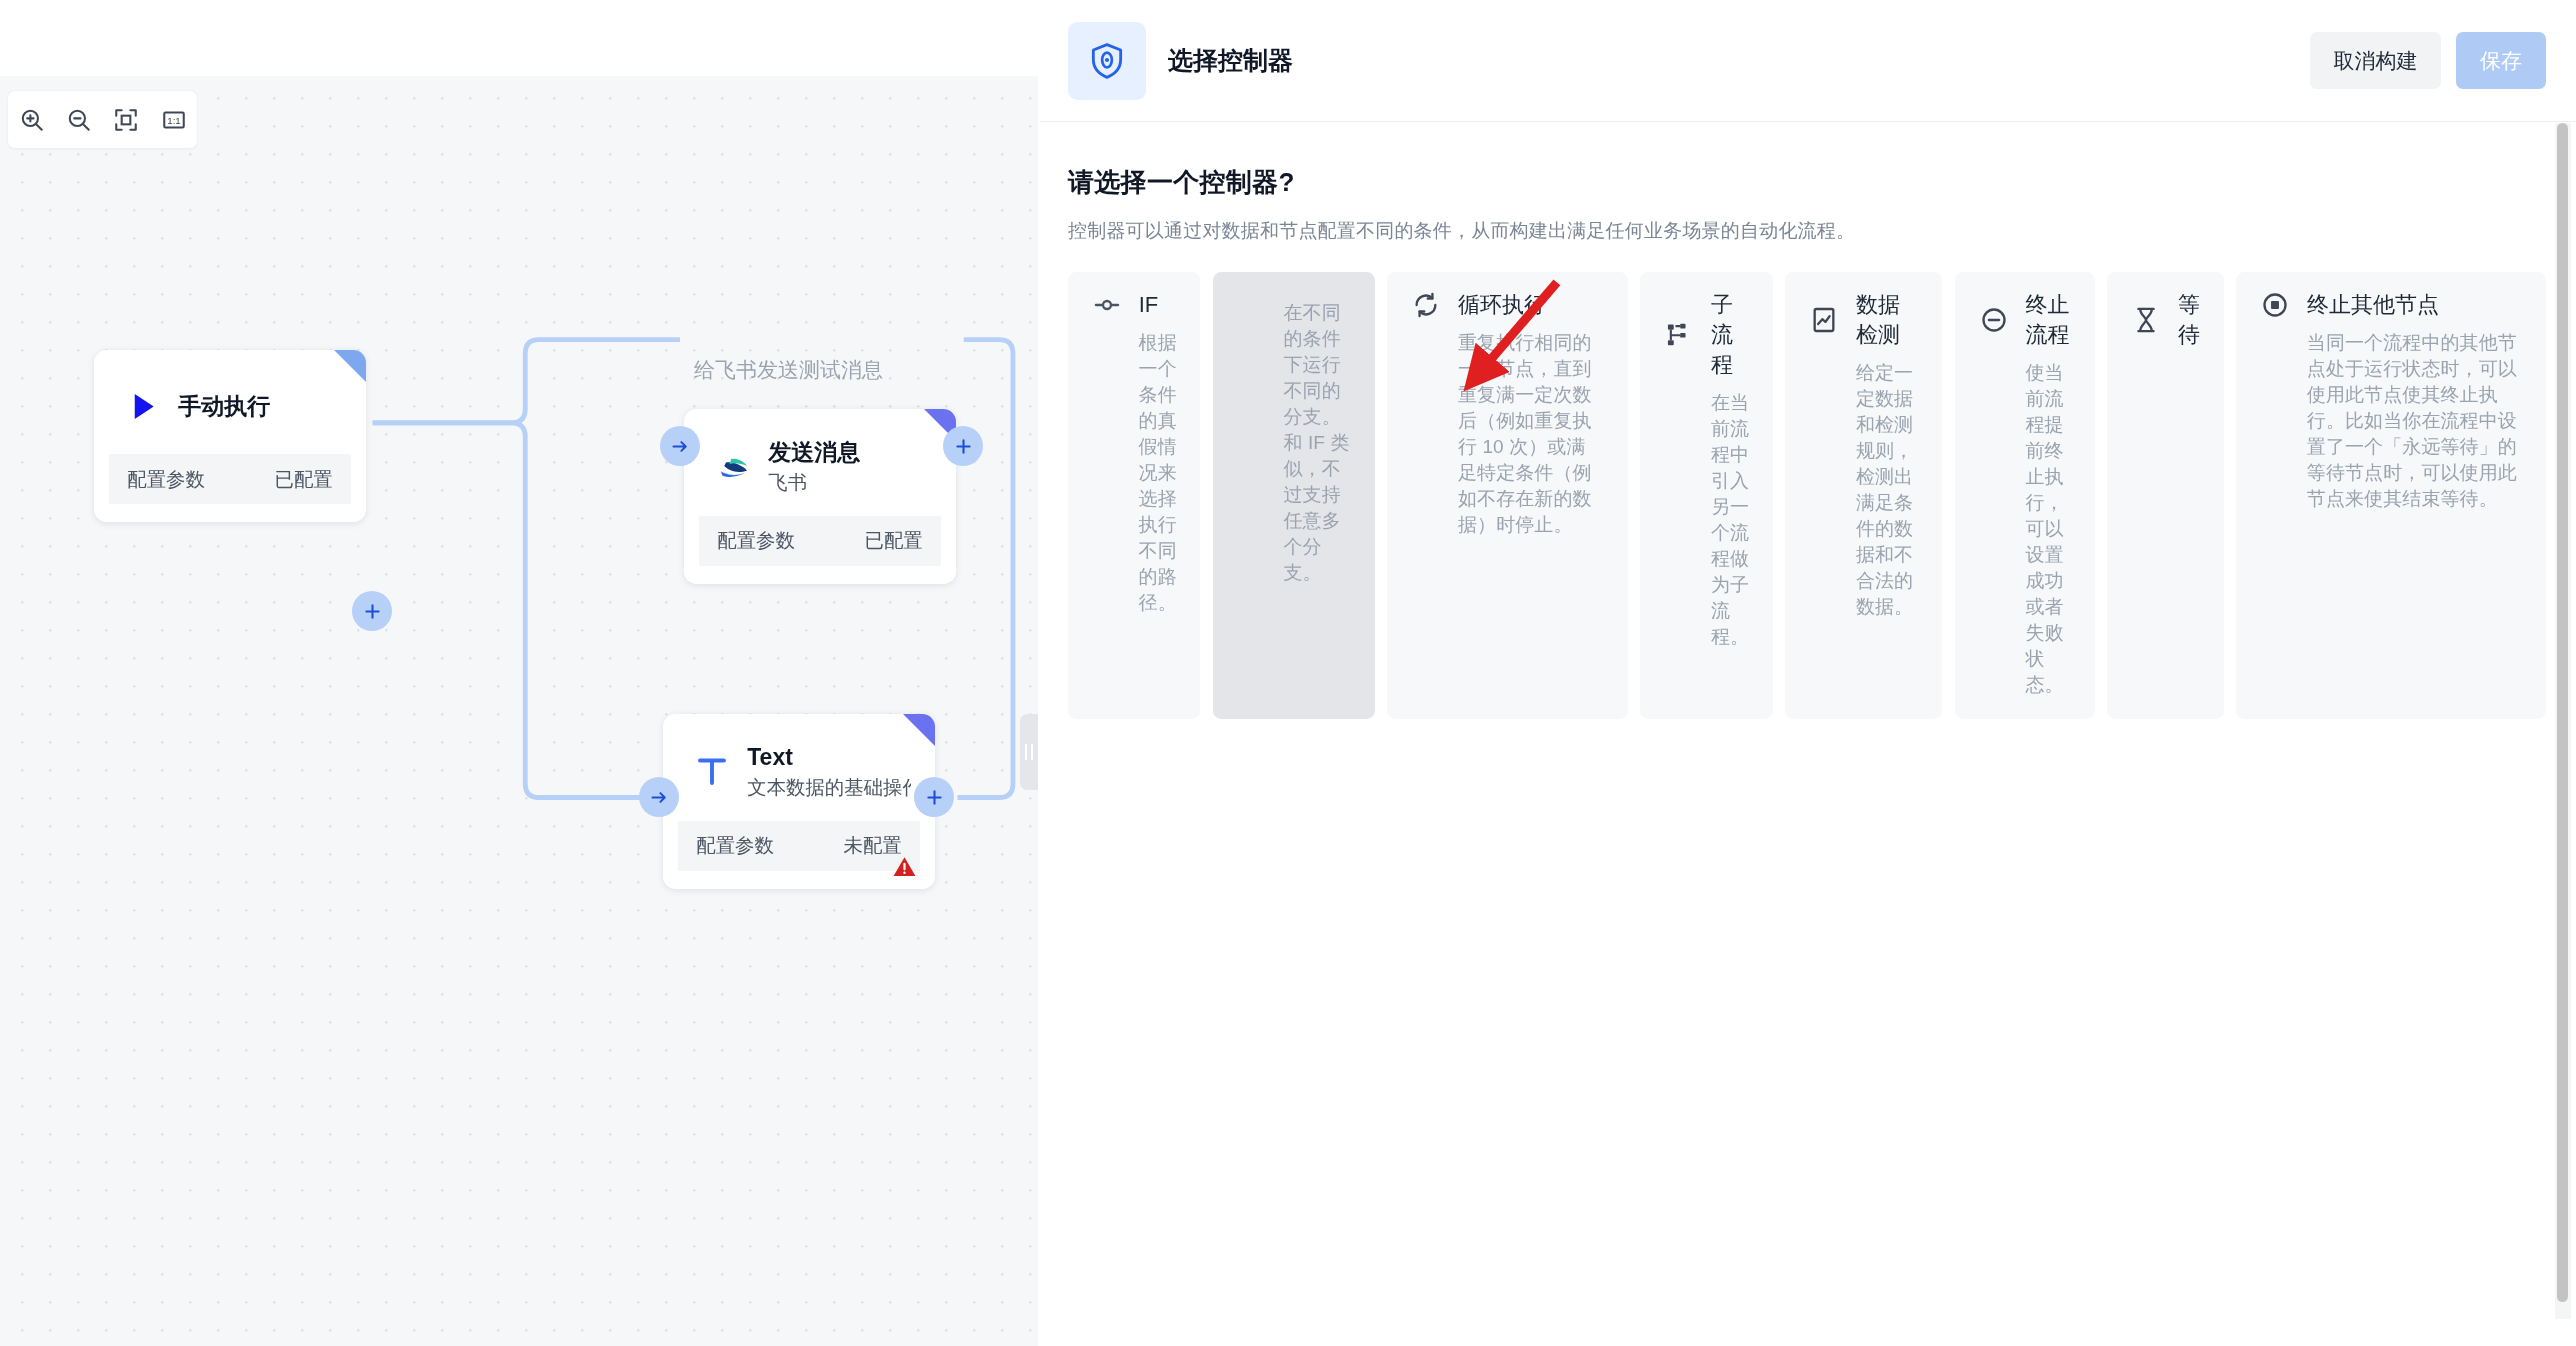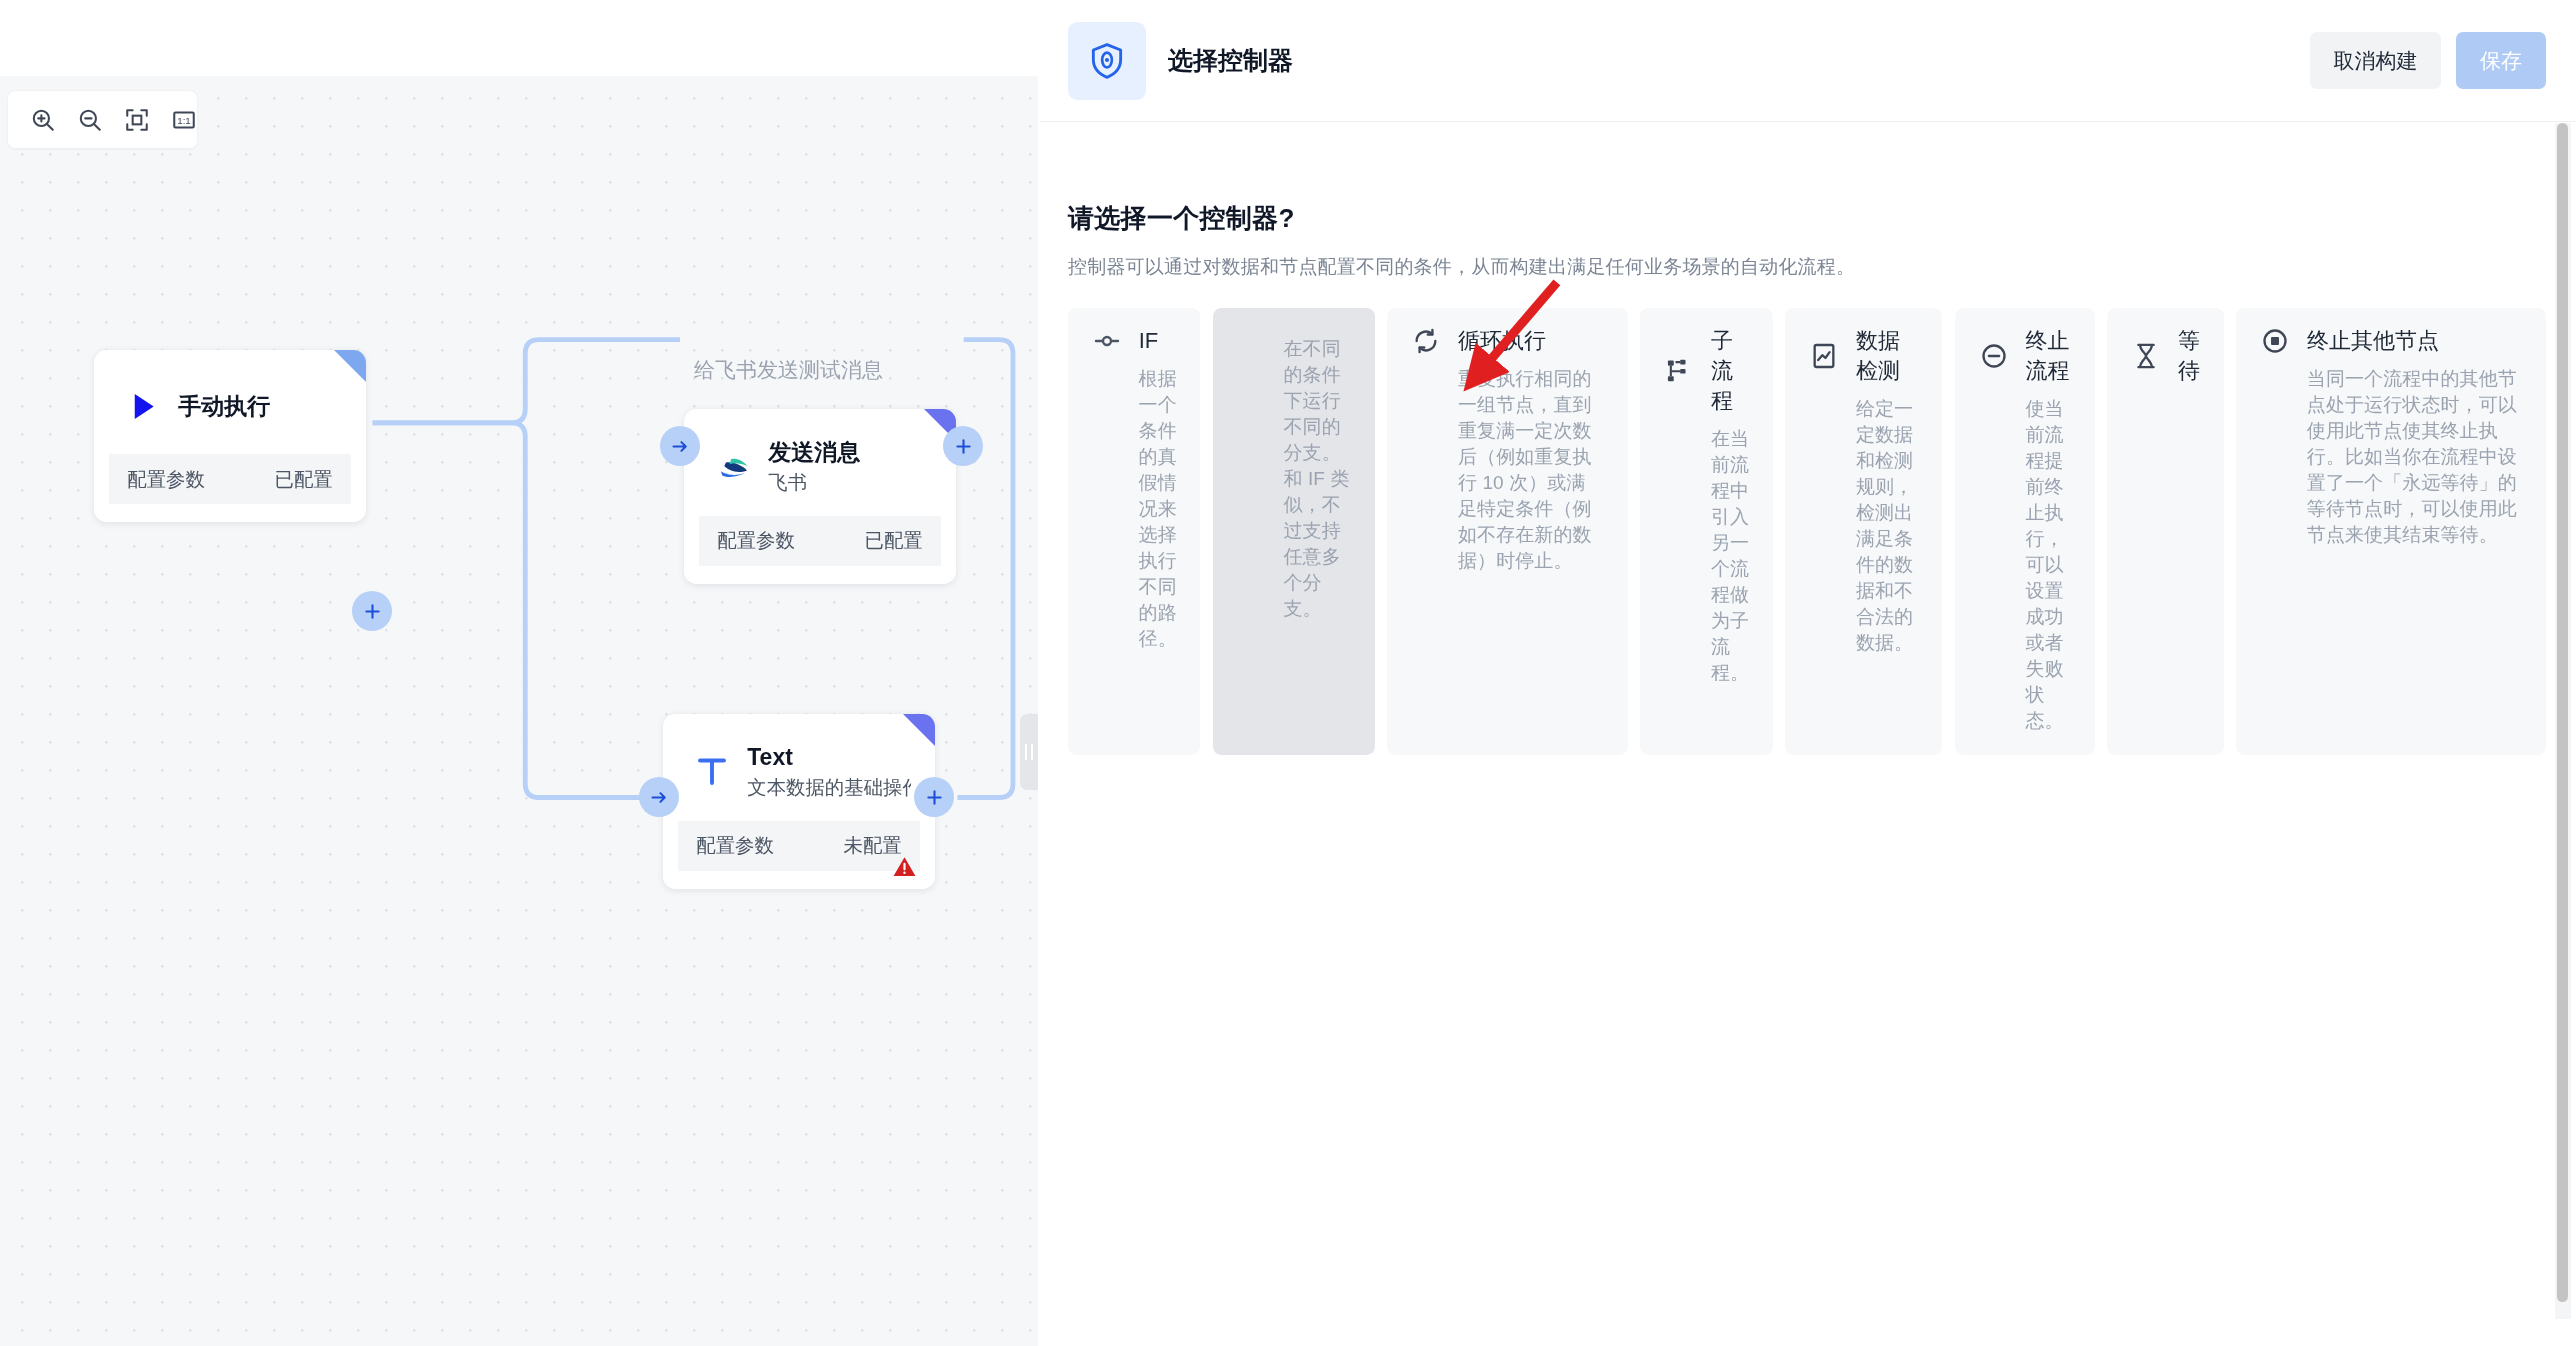--- a/index.html
+++ b/index.html
@@ -50,21 +50,21 @@
   .zoom-toolbar {
     position: absolute; left: 8.3px; top: 15.3px;
     width: 189px; height: 57px;
     background: #ffffff;
     border-radius: 7px;
     display: flex; align-items: center;
     box-shadow: 0 0.7px 2.8px rgba(16,24,40,.06);
   }
   .zoom-toolbar .zbtn {
     flex: 1; height: 100%;
-    display: flex; align-items: center; justify-content: flex-end;
+    display: flex; align-items: center; justify-content: center;
     cursor: pointer;
   }
   .zoom-toolbar svg { width: 26px; height: 26px; display:block; }
 
   
   .node {
     position: absolute;
     width: 272px;
     background: #ffffff;
     border-radius: 12.5px;
@@ -152,21 +152,21 @@
   .btn {
     height: 57px; border-radius: 7px;
     display: flex; align-items: center; justify-content: center;
     padding: 0 23.6px; font-size: 21px; cursor: pointer; border: none;
     font-family: inherit;
   }
   .btn-cancel { background: #f2f3f5; color: #1f2937; }
   .btn-save { background: #afcbf5; color: #ffffff; }
 
   .panel-body { padding: 43px 30.5px 0 28px; }
-  .panel-q { font-size: 26px; font-weight: 700; color: #101828; letter-spacing: 0.3px; margin-top: 36px; }
+  .panel-q { font-size: 26px; font-weight: 700; color: #101828; letter-spacing: 0.3px; }
   .panel-desc { font-size: 19px; color: #7b8594; margin-top: 18px; letter-spacing: 0.2px; }
 
   .options { margin-top: 28px; display: flex; flex-direction: row; gap: 12.5px; }
   .option {
     background: #f7f8fa;
     border-radius: 8.3px;
     padding: 18px 23.6px 21px 23.6px;
     cursor: pointer;
   }
   .option.selected { background: #e4e5e9; }

